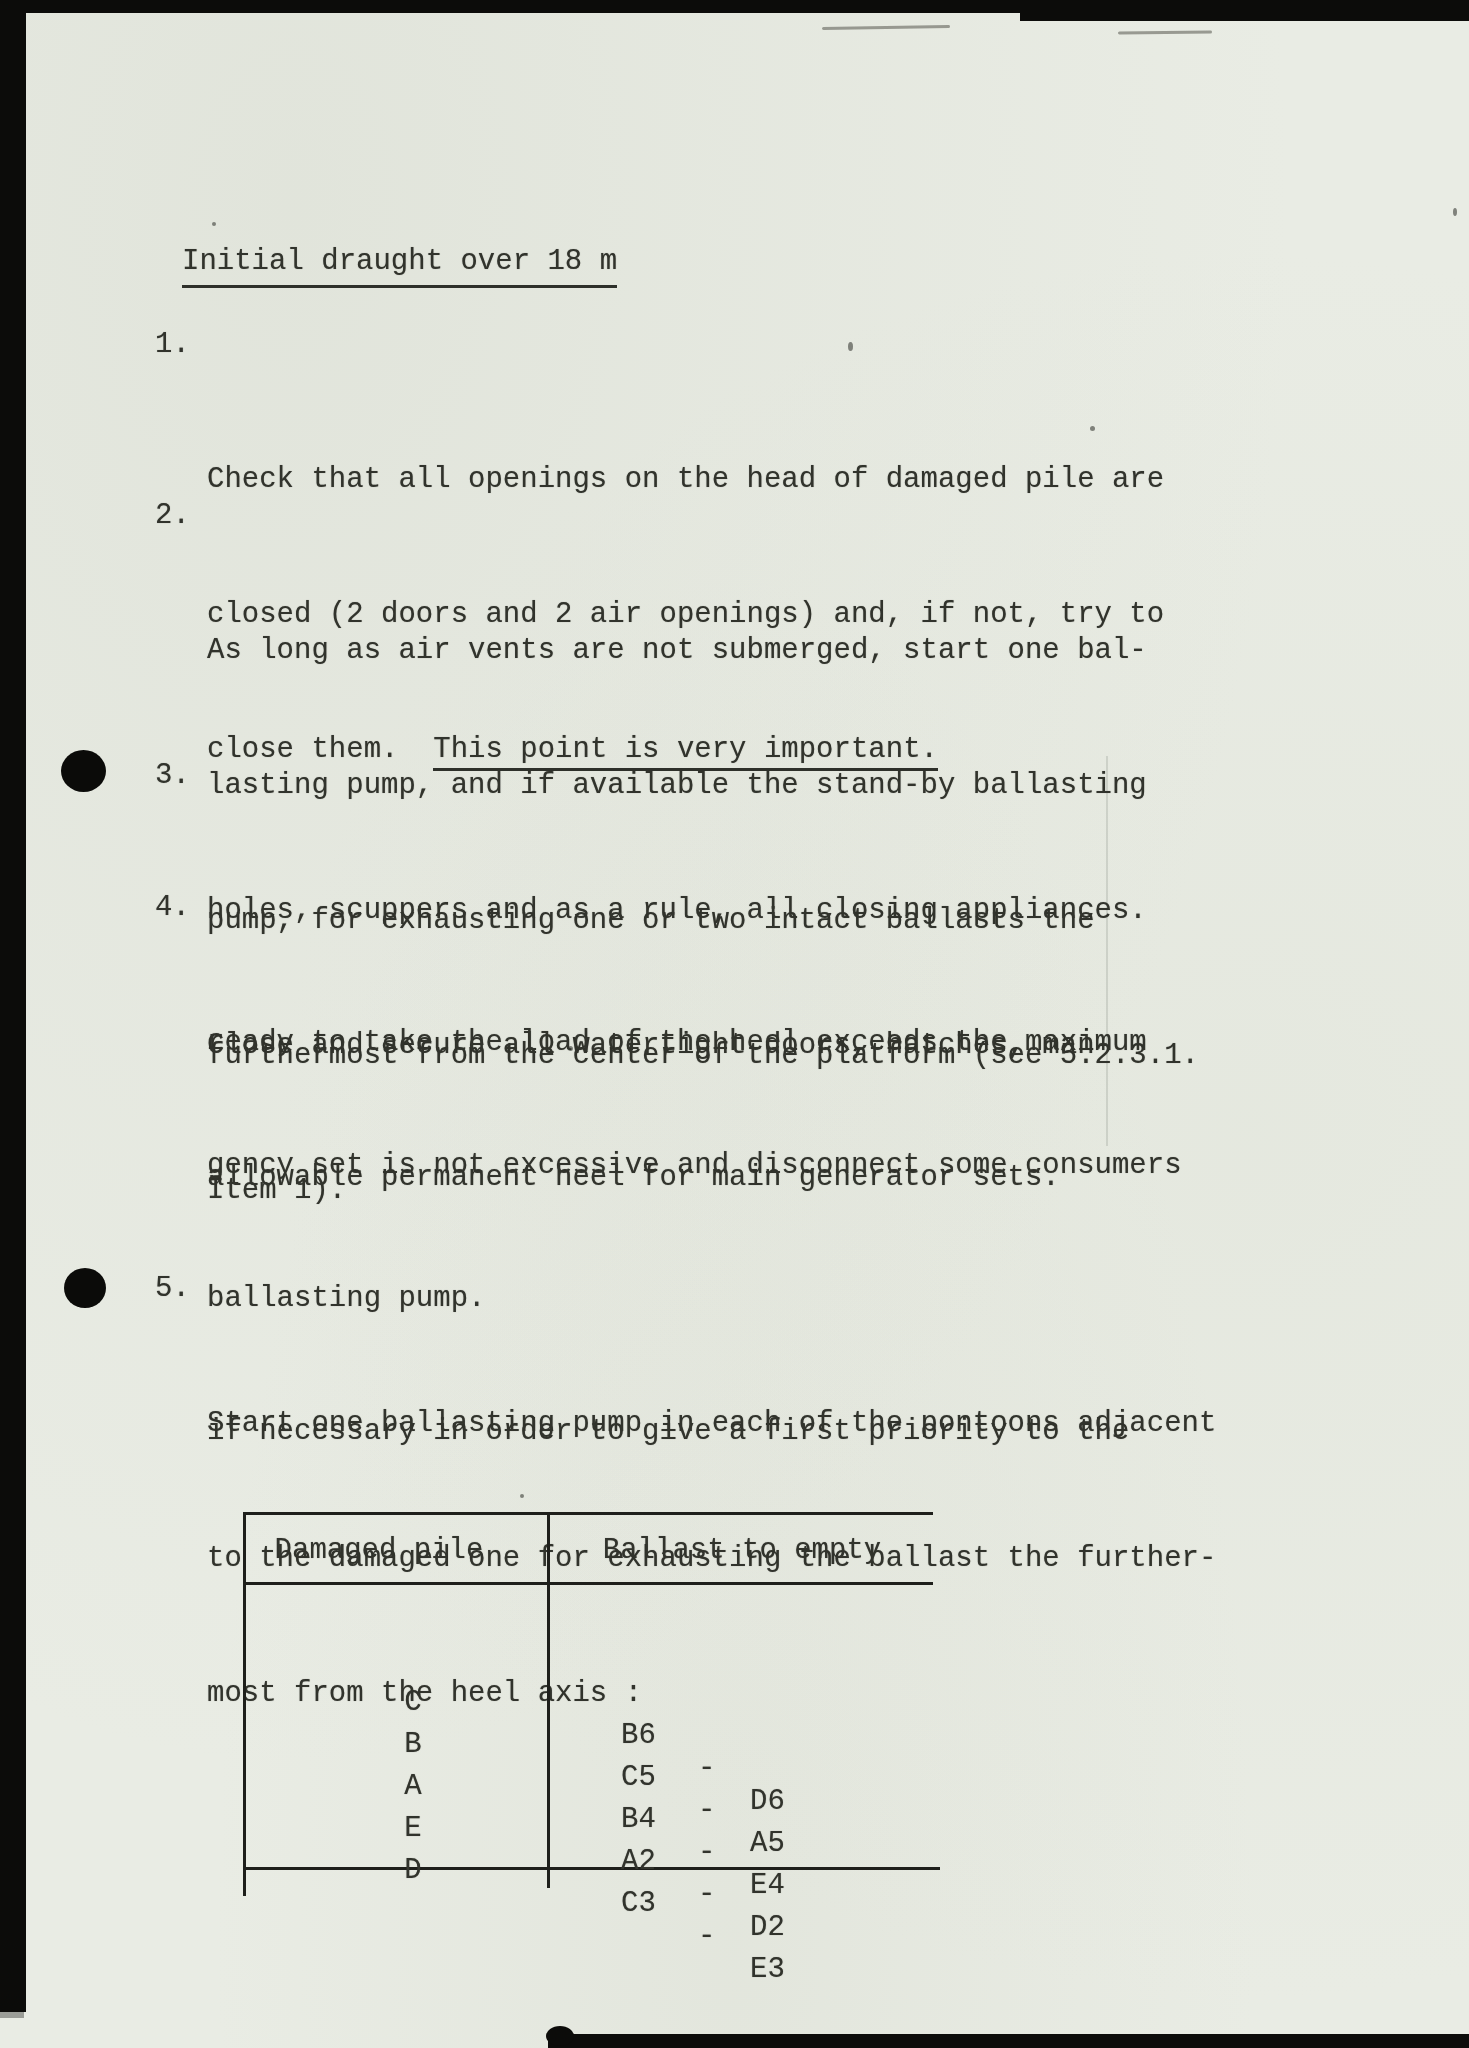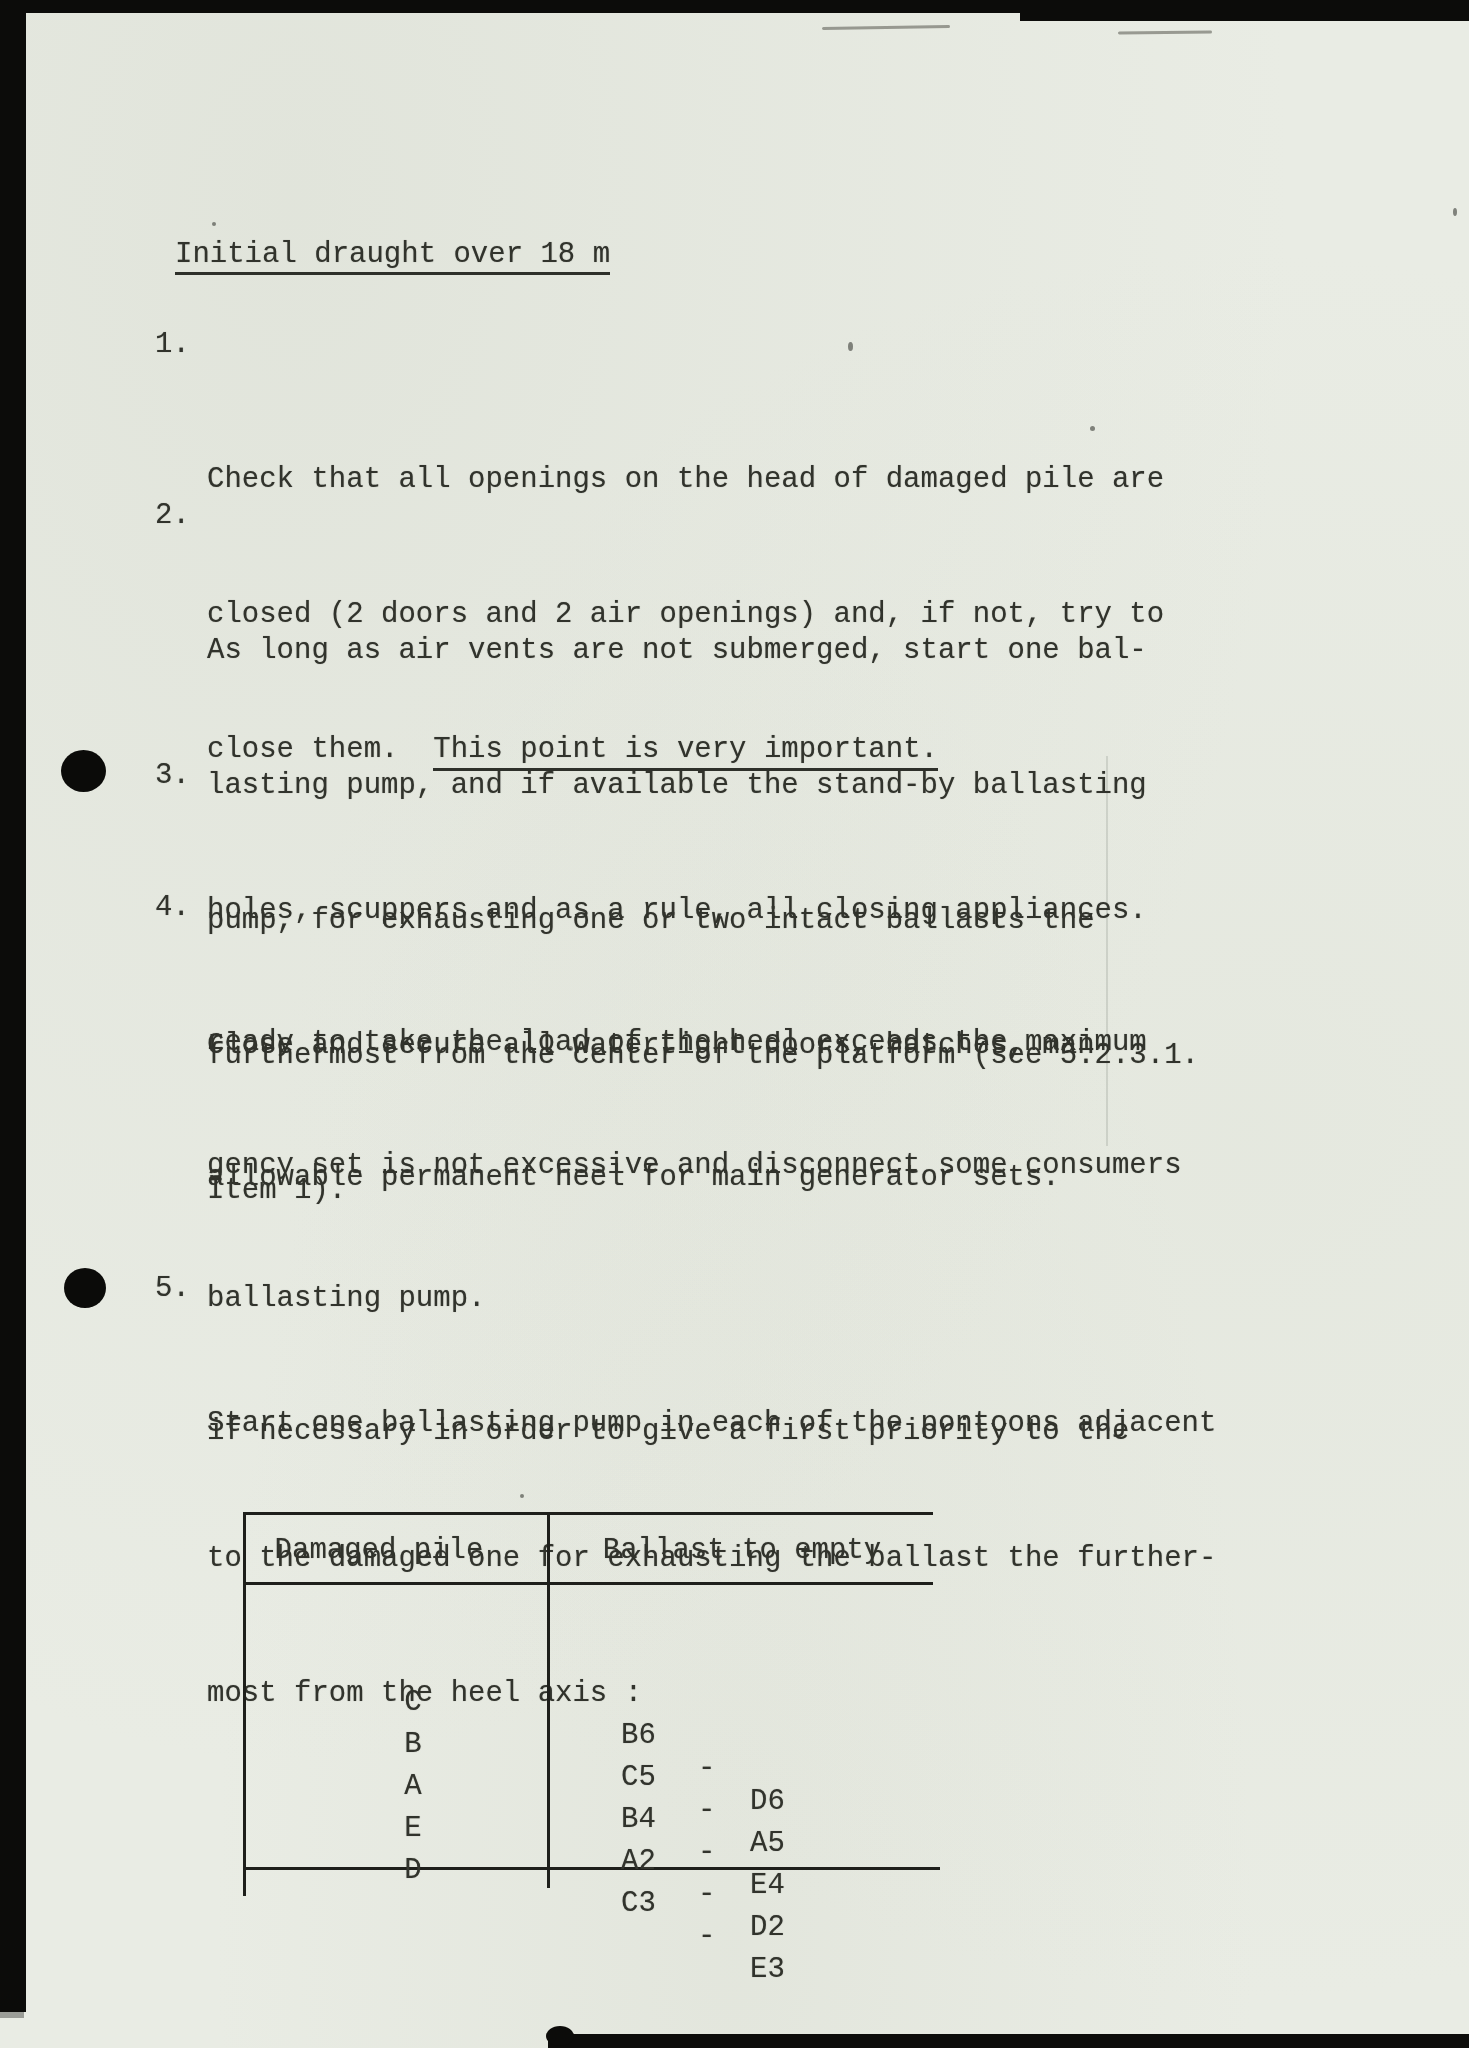--- a/index.html
+++ b/index.html
@@ -31,23 +31,23 @@
   .speck{position:absolute;background:rgba(42,43,38,0.55);border-radius:50%;}
   .fold-line{position:absolute;left:1106px;top:756px;width:2px;height:390px;background:rgba(60,62,55,0.14);}
   .pencil{position:absolute;background:rgba(72,72,64,0.5);border-radius:2px;}
   .pencil-1{left:822px;top:26px;width:128px;height:3px;transform:rotate(-1deg);}
   .pencil-2{left:1118px;top:31px;width:94px;height:3px;transform:rotate(-0.5deg);}
 
   
   .doc{position:absolute;inset:0;color:#31332c;font-size:29px;}
   .doc *{font-family:inherit;}
   .heading{
-    position:absolute;left:168px;top:231px;margin:7px;
+    position:absolute;left:168px;top:231px;margin:14px;
     font-size:29px;font-weight:normal;white-space:pre;
-    padding-bottom:1px;border-bottom:3px solid #2e302a;
+    padding-bottom:7px;border-bottom:3px solid #2e302a;
     text-shadow:0 0 1px rgba(44,46,40,0.4);
   }
   .item{position:absolute;left:207px;line-height:45px;white-space:pre;text-shadow:0 0 1px rgba(44,46,40,0.4);}
   .item .num{position:absolute;left:-52px;top:0;}
   .ln{height:45px;}
   .ul-seg{border-bottom:3px solid #2e302a;padding-bottom:2px;}
   .item-1{top:322px;}
   .item-2{top:493px;}
   .item-3{top:753px;}
   .item-4{top:885px;}

